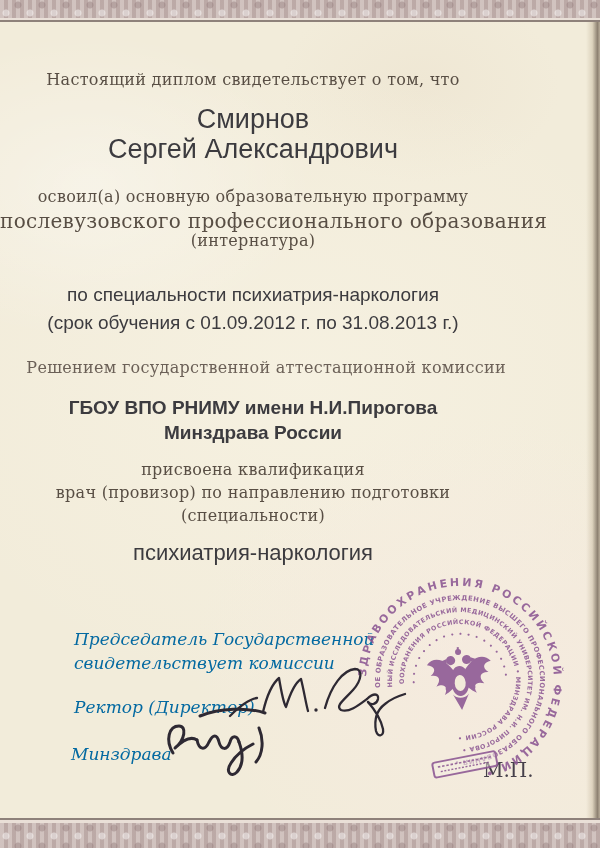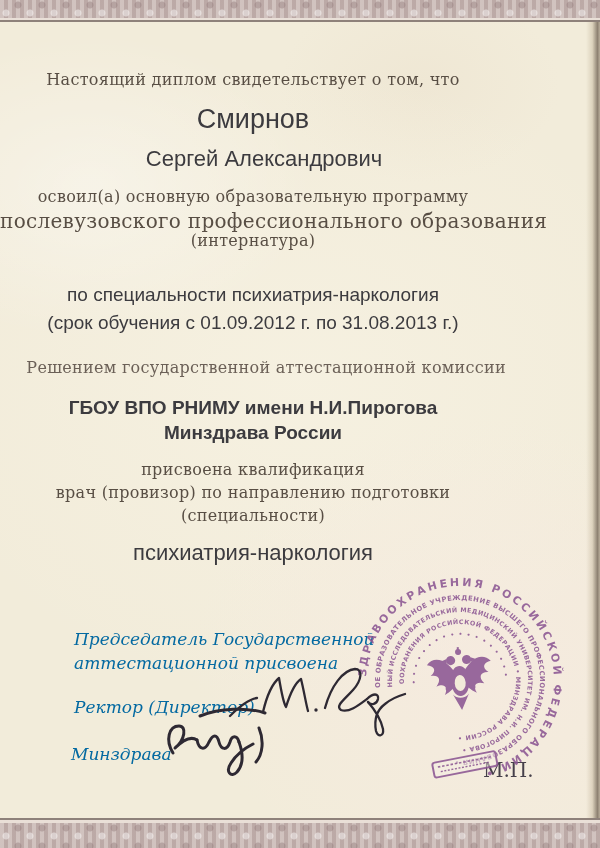--- a/index.html
+++ b/index.html
@@ -33,42 +33,42 @@
 
 <div class="abs band" style="top:0;"></div>
 <div class="abs" style="top:18px;left:0;right:0;height:5px;z-index:6;background:linear-gradient(#e9dfd7 0 2px,#8e817a 2px 4px,rgba(0,0,0,0) 4px);"></div>
 <div class="abs band" style="bottom:0;height:25px;"></div>
 <div class="abs" style="bottom:25px;left:0;right:0;height:6px;z-index:6;background:linear-gradient(rgba(0,0,0,0) 0 1px,#8e817a 1px 3px,#e9dfd7 3px 6px);"></div>
 <div class="abs" style="top:0;bottom:0;right:0;width:14px;z-index:1;background:linear-gradient(to right, rgba(180,166,143,0) 0%, rgba(199,186,160,.5) 45%, #8e8272 82%, #b9ad9a 100%);"></div>
 
 <div class="abs line serif-tpl" style="top:70px;font-size:16px;">Настоящий диплом свидетельствует о том, что</div>
 
 <div class="abs line sans-fill" style="top:104px;font-size:27px;">Смирнов</div>
-<div class="abs line sans-fill" style="top:146px;font-size:22px;padding-left:11px;">Сергей Александрович</div>
+<div class="abs line sans-fill" style="top:134px;font-size:27px;">Сергей Александрович</div>
 
 <div class="abs line serif-tpl" style="top:187px;font-size:16px;">освоил(а) основную образовательную программу</div>
 <div class="abs line serif-tpl" style="top:209px;font-size:20px;">послевузовского профессионального образования</div>
 <div class="abs line serif-tpl" style="top:231px;font-size:16px;">(интернатура)</div>
 
 <div class="abs line sans-fill" style="top:284px;font-size:19px;">по специальности психиатрия-наркология</div>
 <div class="abs line sans-fill" style="top:312px;font-size:19px;">(срок обучения с 01.09.2012 г. по 31.08.2013 г.)</div>
 
 <div class="abs line serif-tpl" style="top:358px;font-size:16px;color:#6b6057;text-align:right;">Решением государственной аттестационной комиссии</div>
 
 <div class="abs line sans-fill" style="top:397px;font-size:19px;font-weight:bold;">ГБОУ ВПО РНИМУ имени Н.И.Пирогова</div>
 <div class="abs line sans-fill" style="top:422px;font-size:19px;font-weight:bold;">Минздрава России</div>
 
 <div class="abs line serif-tpl" style="top:460px;font-size:16px;">присвоена квалификация</div>
 <div class="abs line serif-tpl" style="top:483px;font-size:16px;">врач (провизор) по направлению подготовки</div>
 <div class="abs line serif-tpl" style="top:506px;font-size:16px;">(специальности)</div>
 
 <div class="abs line sans-fill" style="top:540px;font-size:22px;">психиатрия-наркология</div>
 
 <div class="abs italic-tpl" style="left:74px;top:629px;font-size:17px;">Председатель Государственной</div>
-<div class="abs italic-tpl" style="left:74px;top:653px;font-size:17px;">аттестационной присвоена</div>
+<div class="abs italic-tpl" style="left:74px;top:653px;font-size:17px;">свидетельствует комиссии</div>
 <div class="abs italic-tpl" style="left:74px;top:697px;font-size:17px;">Ректор (Директор)</div>
 <div class="abs italic-tpl" style="left:71px;top:744px;font-size:17px;">Минздрава</div>
 
 <div class="abs" style="left:483px;top:758px;font-size:20px;color:#46404a;z-index:2;font-family:'DejaVu Serif',serif;">М.П.</div>
 
 <svg class="abs" style="left:352px;top:572px;z-index:3;" width="216" height="216" viewBox="0 0 216 216">
   <g opacity="0.88" transform="rotate(-4 108 108)">
     <defs>
       <path id="r1" d="M108,108 m-94,0 a94,94 0 1,1 188,0 a94,94 0 1,1 -188,0"></path>
       <path id="r2" d="M108,108 m-80,0 a80,80 0 1,1 160,0 a80,80 0 1,1 -160,0"></path>

